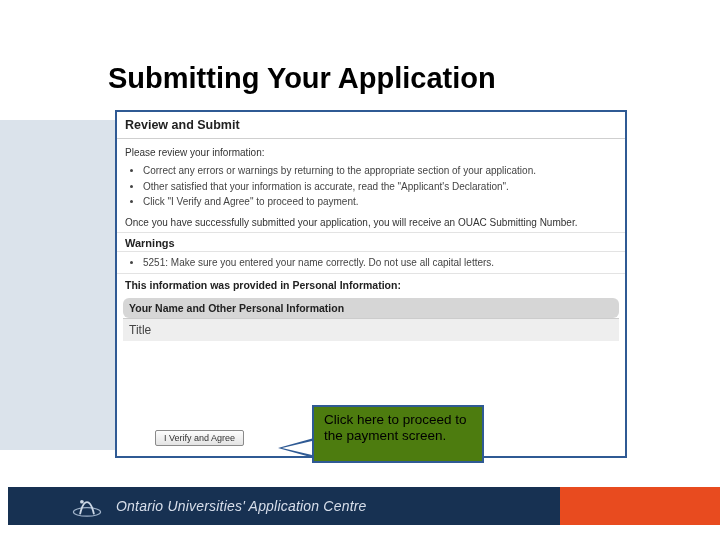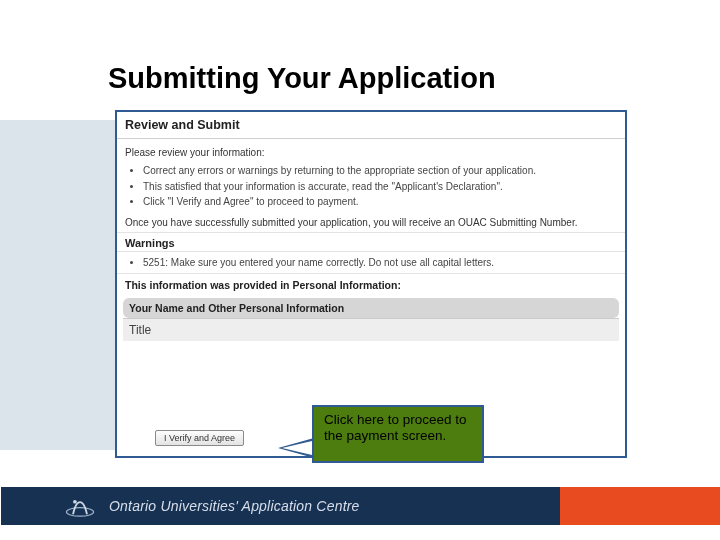--- a/index.html
+++ b/index.html
@@ -142,21 +142,21 @@
     content: "";
     position: absolute;
     left: 4px;
     top: -7px;
     border-top: 7px solid transparent;
     border-bottom: 7px solid transparent;
     border-right: 30px solid #fff;
   }
   .footer-blue {
     position: absolute;
-    left: 1px;
+    left: 8px;
     bottom: 15px;
     height: 38px;
     width: 560px;
     background: #173152;
     color: #cfd8e3;
     display: flex;
     align-items: center;
     font-size: 14px;
   }
   .footer-red {
@@ -189,21 +189,21 @@
 <div class="slide">
   <div class="left-bar"></div>
 
   <div class="title">Submitting Your Application</div>
 
   <div class="panel">
     <div class="panel-head">Review and Submit</div>
     <div class="lead">Please review your information:</div>
     <ul class="bul">
       <li>Correct any errors or warnings by returning to the appropriate section of your application.</li>
-      <li>This satisfied that your information is accurate, read the "Applicant's Declaration".</li>
+      <li>Other satisfied that your information is accurate, read the "Applicant's Declaration".</li>
       <li>Click "I Verify and Agree" to proceed to payment.</li>
     </ul>
     <div class="para">Once you have successfully submitted your application, you will receive an OUAC Submitting Number.</div>
     <div class="sect">Warnings</div>
     <ul class="bul">
       <li>5251: Make sure you entered your name correctly. Do not use all capital letters.</li>
     </ul>
     <div class="provided">This information was provided in Personal Information:</div>
     <div class="grayband">Your Name and Other Personal Information</div>
     <div class="field-row">Title</div>

